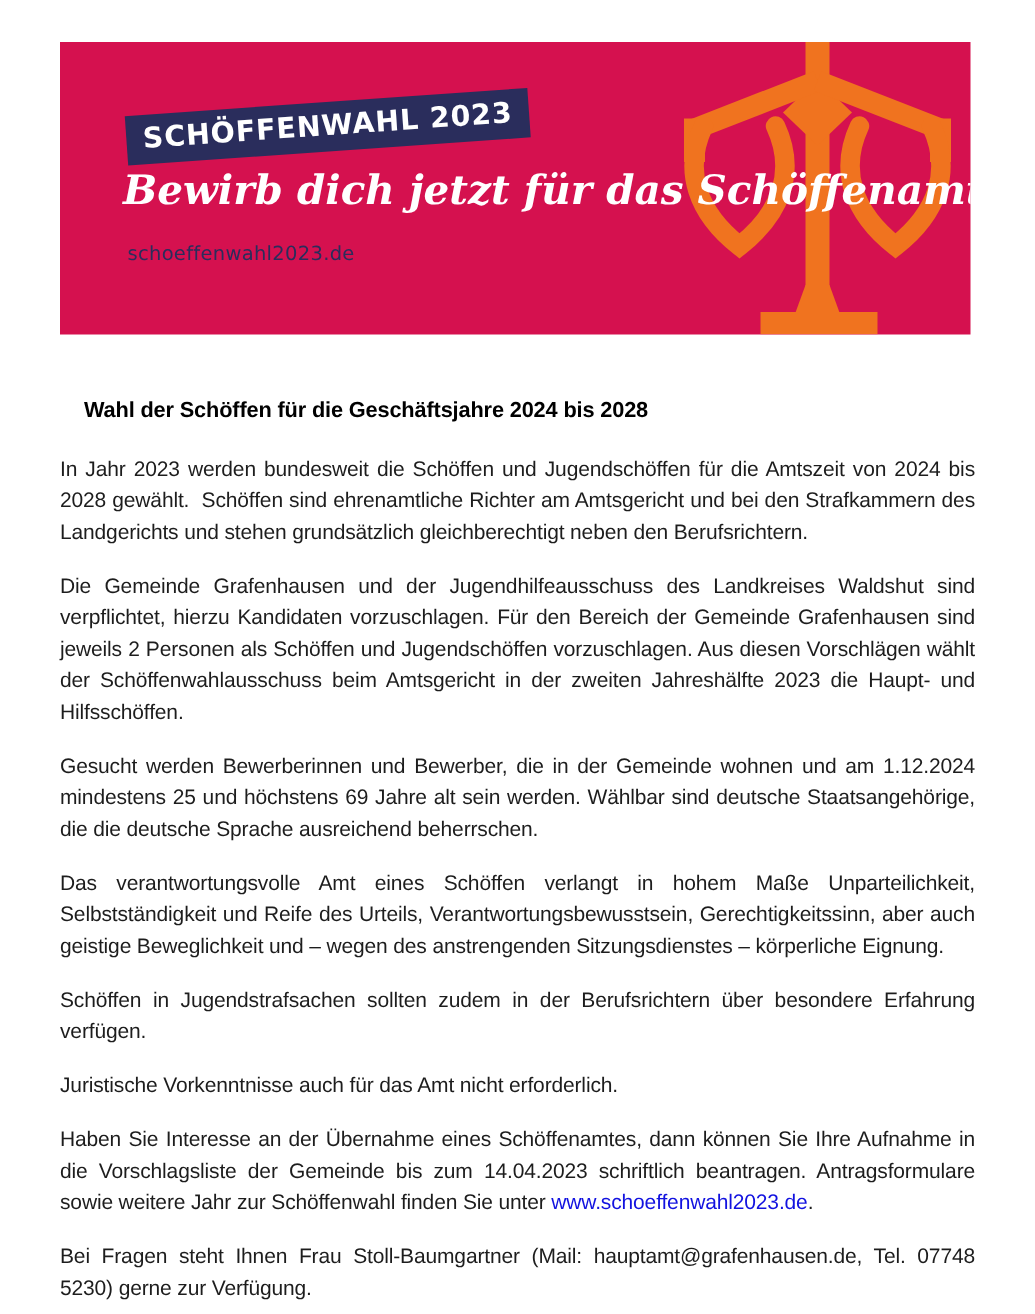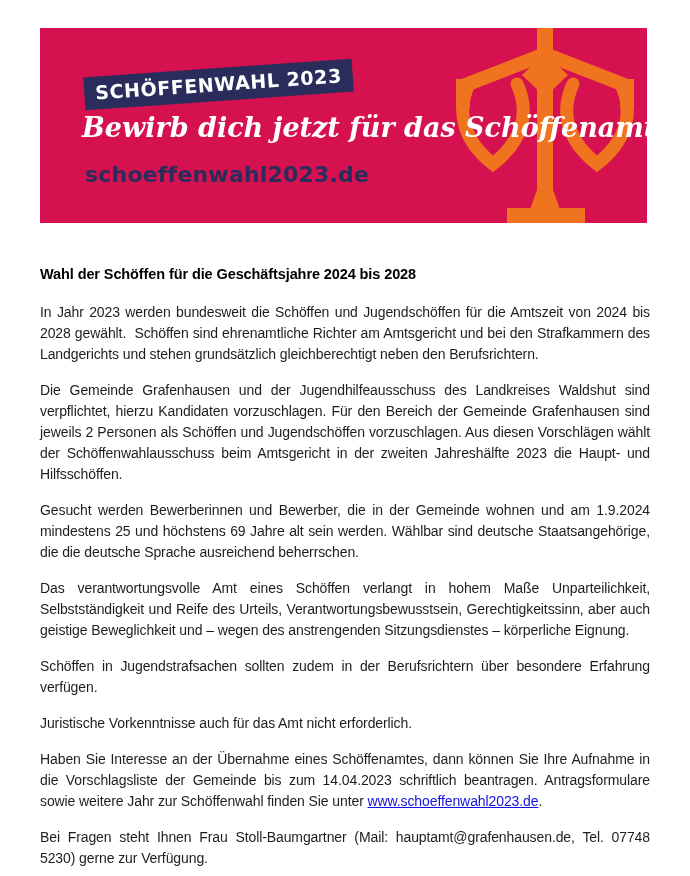--- a/index.html
+++ b/index.html
@@ -44,49 +44,48 @@
     font-family:"DejaVu Serif",serif;
     font-style:italic;
     font-weight:bold;
     font-size:27px;
     color:#ffffff;
     white-space:nowrap;
   }
   .siteurl{
     position:absolute;left:45px;top:134px;z-index:3;
     font-family:"DejaVu Sans",sans-serif;
-    font-weight:bold;
-    font-size:22px;
+    font-weight:normal;
+    font-size:13px;
     letter-spacing:0.2px;
     color:var(--navy);
     white-space:nowrap;
   }
   
   .content{
     position:absolute;left:40px;top:264px;
     width:610px;
     color:var(--text);
     font-size:14px;
     letter-spacing:-0.1px;
     line-height:21px;
     text-align:justify;
   }
   .doc-heading{
     font-size:14.5px;
     font-weight:bold;
     color:#000000;
     text-align:left;
-    margin:0 0 17px 0;
+    margin:0 0 17px 16px;
   }
   .content p{margin:0 0 15px 0;}
   .content p.last{margin-bottom:0;}
   .cta-bold{font-weight:normal;}
   a.doclink{
     color:var(--link-blue);
-    text-decoration:underline;
     cursor:pointer;
   }
 </style>
 </head>
 <body>
 
 <div class="page">
 
   <div class="banner">
 
@@ -114,21 +113,21 @@
     <div class="headline">Bewirb dich jetzt für das Schöffenamt</div>
     <div class="siteurl">schoeffenwahl2023.de</div>
   </div>
 
   <div class="content">
 
     <div class="doc-heading">Wahl der Schöffen für die Geschäftsjahre 2024 bis 2028</div>
 
     <p>In Jahr 2023 werden bundesweit die Schöffen und Jugendschöffen für die Amtszeit von 2024 bis 2028 gewählt.&nbsp; Schöffen sind ehrenamtliche Richter am Amtsgericht und bei den Strafkammern des Landgerichts und stehen grundsätzlich gleichberechtigt neben den Berufsrichtern.</p>
     <p>Die Gemeinde Grafenhausen und der Jugendhilfeausschuss des Landkreises Waldshut sind verpflichtet, hierzu Kandidaten vorzuschlagen. Für den Bereich der Gemeinde Grafenhausen sind jeweils 2 Personen als Schöffen und Jugendschöffen vorzuschlagen. Aus diesen Vorschlägen wählt der Schöffenwahlausschuss beim Amtsgericht in der zweiten Jahreshälfte 2023 die Haupt- und Hilfsschöffen.</p>
-    <p>Gesucht werden Bewerberinnen und Bewerber, die in der Gemeinde wohnen und am 1.9.2024 mindestens 25 und höchstens 69 Jahre alt sein werden. Wählbar sind deutsche Staatsangehörige, die die deutsche Sprache ausreichend beherrschen.</p>
+    <p>Gesucht werden Bewerberinnen und Bewerber, die in der Gemeinde wohnen und am 1.12.2024 mindestens 25 und höchstens 69 Jahre alt sein werden. Wählbar sind deutsche Staatsangehörige, die die deutsche Sprache ausreichend beherrschen.</p>
     <p>Das verantwortungsvolle Amt eines Schöffen verlangt in hohem Maße Unparteilichkeit, Selbstständigkeit und Reife des Urteils, Verantwortungsbewusstsein, Gerechtigkeitssinn, aber auch geistige Beweglichkeit und – wegen des anstrengenden Sitzungsdienstes – körperliche Eignung.</p>
     <p>Schöffen in Jugendstrafsachen sollten zudem in der Berufsrichtern über besondere Erfahrung verfügen.</p>
     <p>Juristische Vorkenntnisse auch für das Amt nicht erforderlich.</p>
 
     <p>
       <span class="cta-bold">Haben Sie Interesse an der Übernahme eines Schöffenamtes, dann können Sie Ihre Aufnahme in die Vorschlagsliste der Gemeinde bis zum 14.04.2023 schriftlich beantragen.</span><span> Antragsformulare sowie weitere Jahr zur Schöffenwahl finden Sie unter </span><a class="doclink">www.schoeffenwahl2023.de</a><span>.</span>
     </p>
 
     <p class="last">Bei Fragen steht Ihnen Frau Stoll-Baumgartner (Mail: hauptamt@grafenhausen.de, Tel. 07748 5230) gerne zur Verfügung.</p>
   </div>

